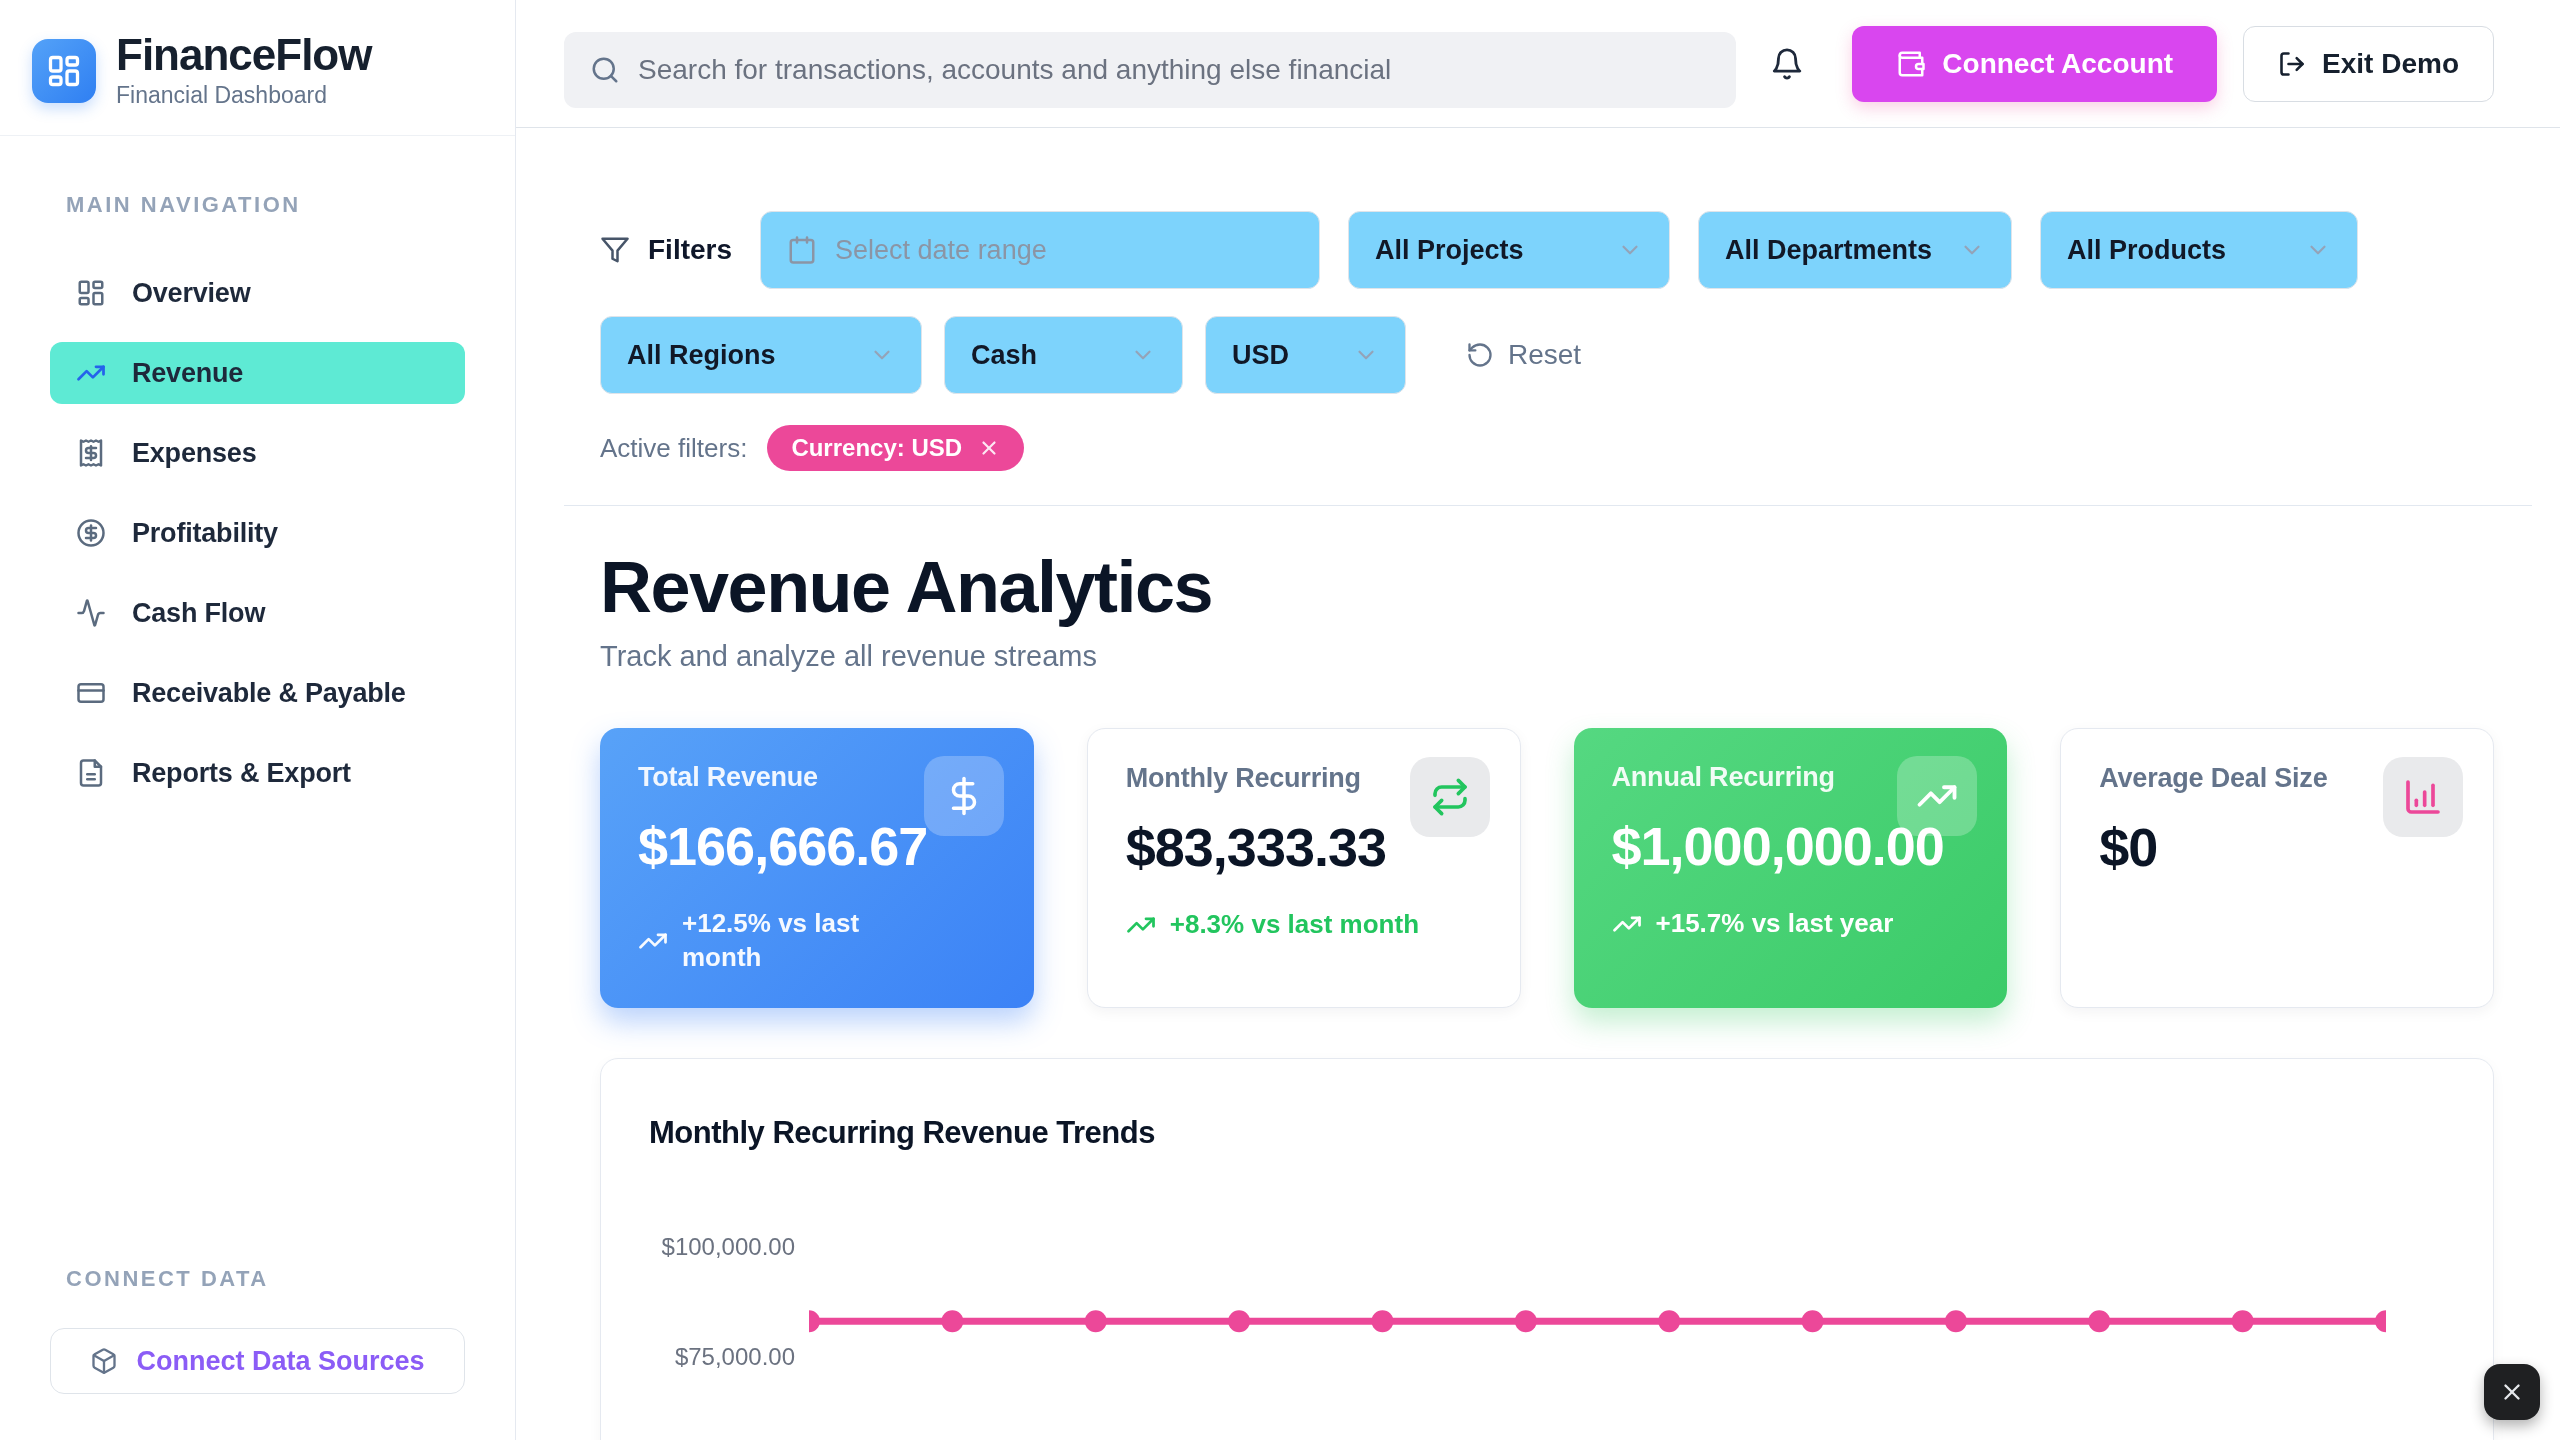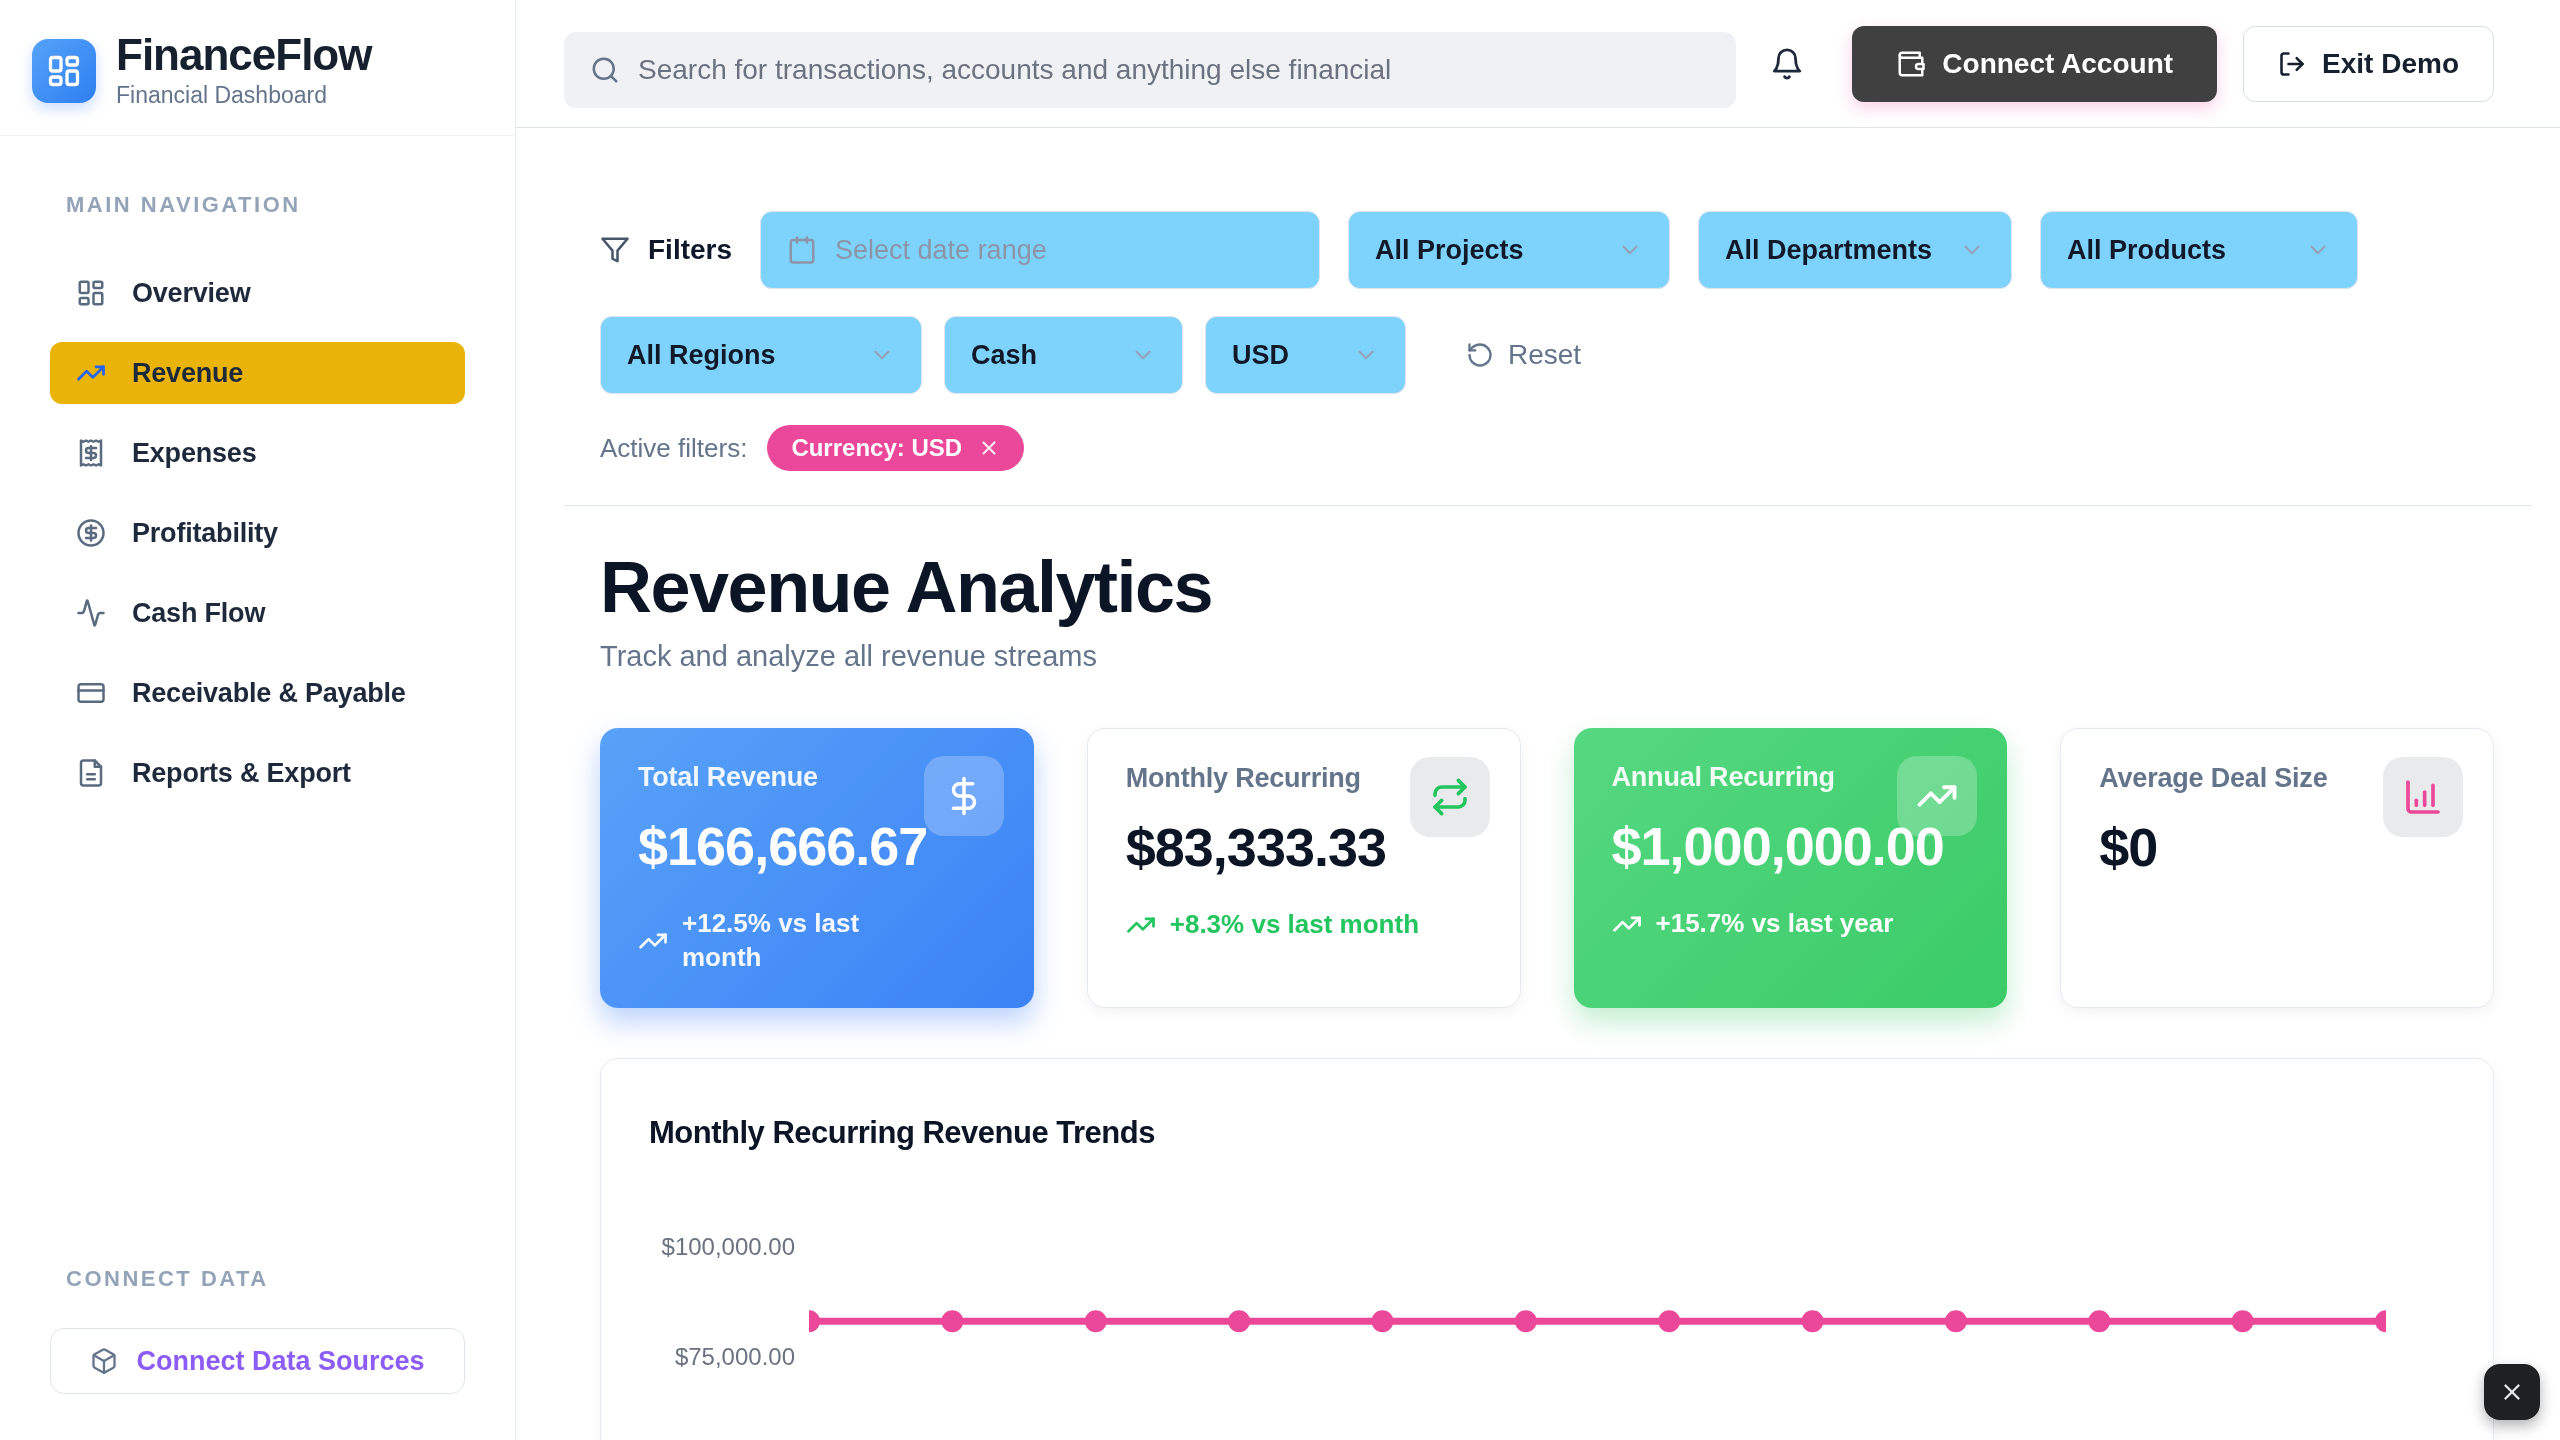--- a/index.html
+++ b/index.html
@@ -20,21 +20,21 @@
   .brand-tag { font-size:23px; color:#64748b; margin-top:4px; }
 
   nav { padding:56px 50px 0 50px; }
   .nav-heading { font-size:22px; font-weight:700; letter-spacing:2.5px; color:#94a3b8;
     margin:0 0 44px 16px; }
   .nav-item { display:flex; align-items:center; gap:26px; height:62px; padding:0 0 0 26px;
     border-radius:12px; margin-bottom:18px; cursor:pointer; }
   .nav-item .nicon { color:#5b6troubleshoot; }
   .nav-item .nicon { color:#5b6b7f; display:flex; }
   .nav-item .nlabel { font-size:27px; font-weight:600; color:#1e293b; letter-spacing:-0.2px; }
-  .nav-item.active { background:#eab308; }
+  .nav-item.active { background:#5eead4; }
   .nav-item.active .nicon { color:#2563eb; }
 
   .sidebar-bottom { margin-top:auto; padding:0 50px 46px 50px; }
   .connect-heading { font-size:22px; font-weight:700; letter-spacing:2.5px; color:#94a3b8;
     margin:0 0 36px 16px; }
   .connect-btn { width:100%; height:66px; background:#fff; border:1.5px solid #dfe4ea; border-radius:14px;
     display:flex; align-items:center; justify-content:center; gap:18px; cursor:pointer;
     font-family:inherit; font-size:27px; font-weight:700; color:#8b5cf6; }
   .connect-btn .bicon { color:#64748b; display:flex; }
 
@@ -43,21 +43,21 @@
   .topbar { height:128px; flex:0 0 128px; border-bottom:1.5px solid #dfe4ea;
     display:flex; align-items:center; padding:0 66px 0 48px; gap:26px; }
   .search-wrap { flex:1; height:76px; background:#f0f1f4; border-radius:12px;
     display:flex; align-items:center; gap:18px; padding:0 26px;margin-top:12px; }
   .search-wrap input { flex:1; border:none; outline:none; background:transparent;
     font-family:inherit; font-size:28px; color:#334155; }
   .search-wrap input::placeholder { color:#6b7280; }
   .search-icon { color:#64748b; display:flex; }
   .bell-btn { background:none; border:none; cursor:pointer; color:#1e293b; display:flex; padding:8px; margin-right:14px; }
   .cta-btn { height:76px; padding:0 44px; border:none; border-radius:12px; cursor:pointer;
-    background:#404040; color:#fff; font-family:inherit; font-size:28px; font-weight:700;
+    background:#d946ef; color:#fff; font-family:inherit; font-size:28px; font-weight:700;
     display:flex; align-items:center; gap:16px; box-shadow:0 6px 16px rgba(236,72,153,.25); }
   .exit-btn { height:76px; padding:0 34px; border:1.5px solid #d8dde3; border-radius:12px; cursor:pointer;
     background:#fff; color:#16202e; font-family:inherit; font-size:28px; font-weight:700;
     display:flex; align-items:center; gap:16px; }
 
   .content { flex:1; padding:83px 66px 0 84px; overflow:hidden; }
 
   
   .filter-row { display:flex; align-items:center; gap:28px; }
   .filter-row.second { gap:22px; margin-top:27px; }

